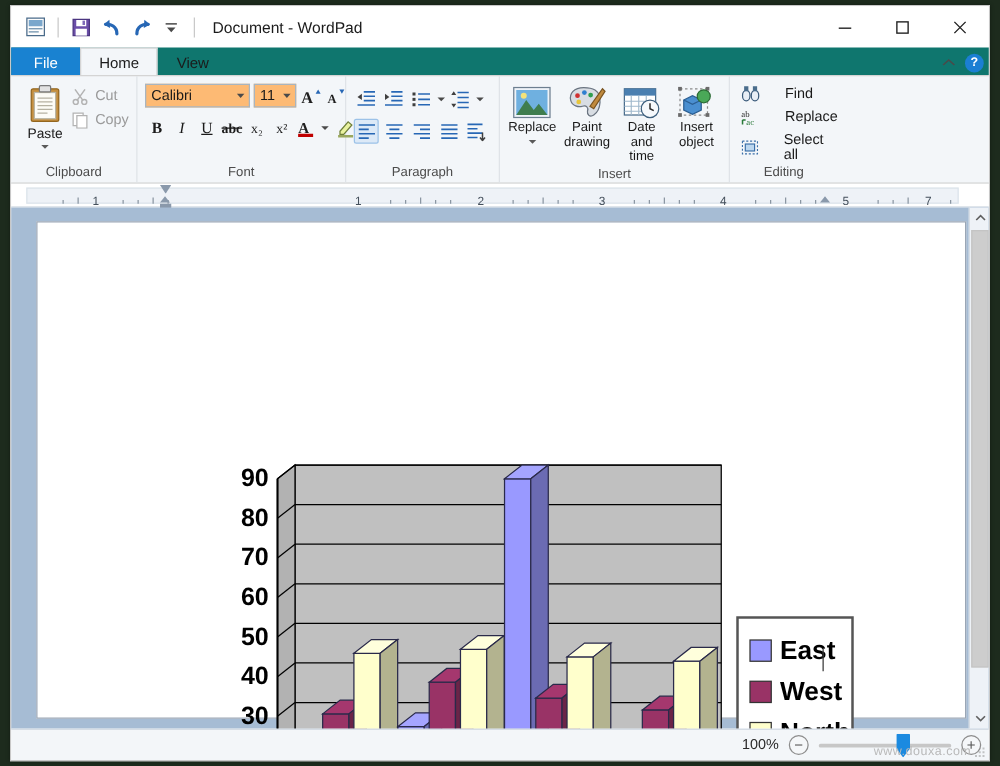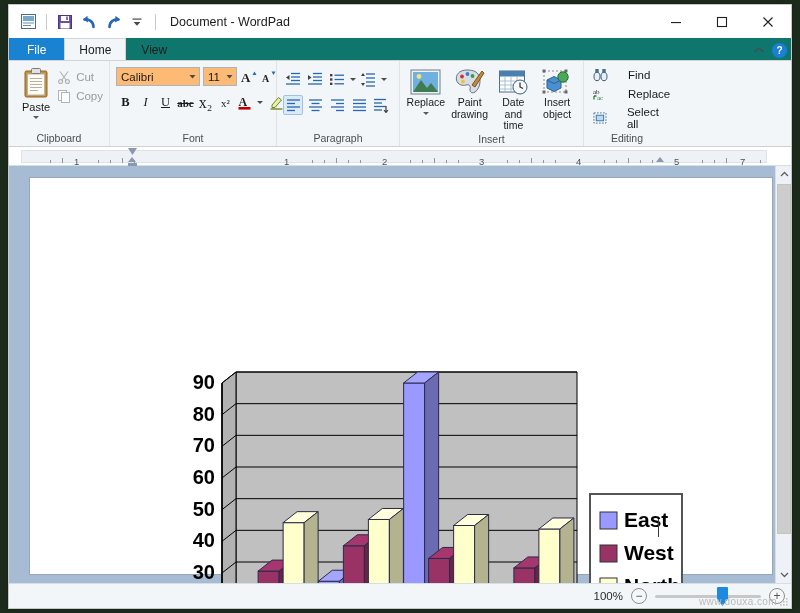--- a/index.html
+++ b/index.html
@@ -289,21 +289,21 @@
               <text x="1" y="13" font-family="Liberation Serif, serif" font-size="10" font-weight="bold" fill="#1f1f1f">A</text>
               <path d="M10.5 2.5 L14.5 2.5 L12.5 6 Z" fill="#2767b5"></path>
             </svg>
           </div>
         </div>
         <div class="font-row2">
           <div class="fbtn" style="font-weight:bold;">B</div>
           <div class="fbtn" style="font-style:italic;">I</div>
           <div class="fbtn" style="text-decoration:underline;">U</div>
           <div class="fbtn" style="text-decoration:line-through;font-size:11px;font-weight:bold;">abc</div>
-          <div class="fbtn" style="font-size:16px;">x₂</div>
+          <div class="fbtn" style="font-size:11px;">x₂</div>
           <div class="fbtn" style="font-size:11px;">x²</div>
           <div class="fbtn">
             <svg width="17" height="17" viewBox="0 0 17 17">
               <text x="1.5" y="12" font-family="Liberation Serif, serif" font-size="12" font-weight="bold" fill="#1f1f1f">A</text>
               <rect x="1.5" y="13" width="12" height="2.6" fill="#c00000"></rect>
             </svg>
           </div>
           <div class="mini-caret"></div>
           <div class="fbtn" style="margin-left:3px;">
             <svg width="17" height="17" viewBox="0 0 17 17">

